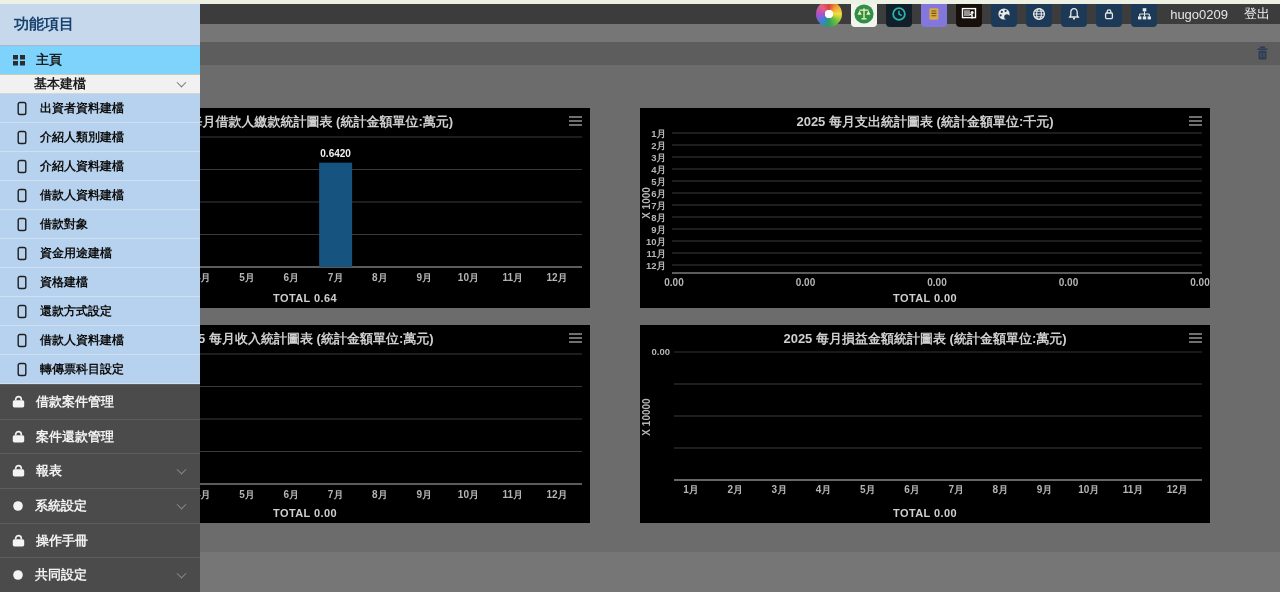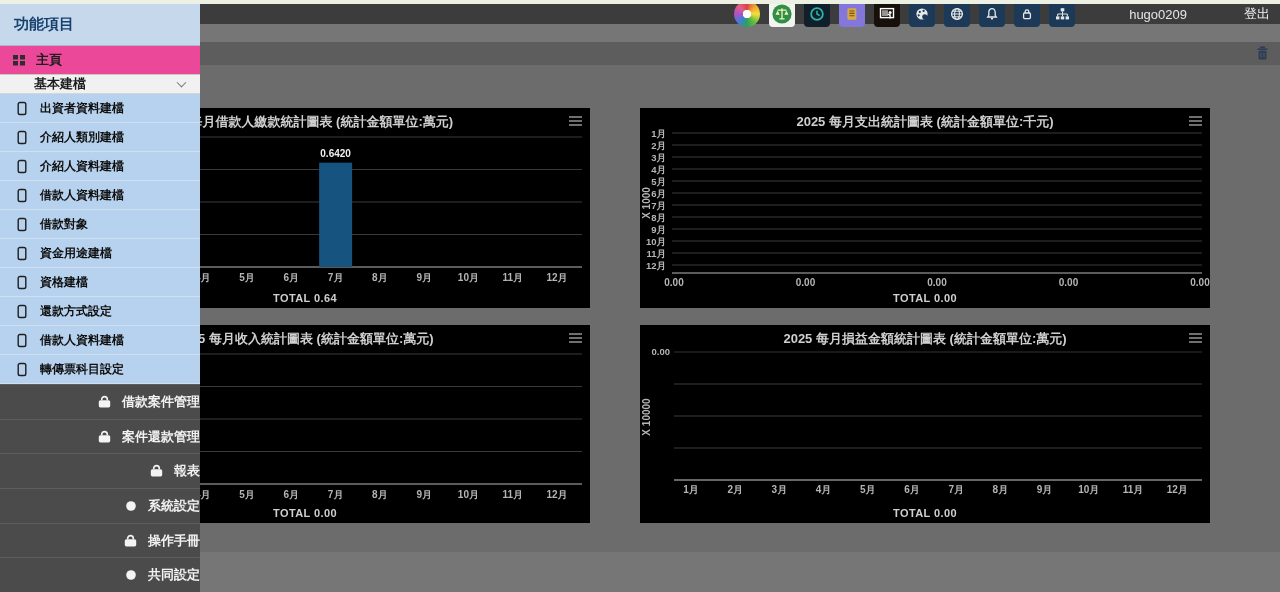--- a/index.html
+++ b/index.html
@@ -3,47 +3,47 @@
 <meta charset="utf-8">
 <style>
   * { margin:0; padding:0; box-sizing:border-box; }
   html,body { width:1280px; height:592px; overflow:hidden; background:#767676;
               font-family:"Liberation Sans", sans-serif; }
   body { position:relative; }
 
   
   .topstrip { position:absolute; left:0; top:0; width:1280px; height:4px; background:#edf1e3; z-index:30; }
   .topbar   { position:absolute; left:0; top:4px; width:1280px; height:20px; background:#3c3c3c; z-index:5;
-              display:flex; align-items:center; justify-content:flex-end; padding-right:10px;gap:41px; }
+              display:flex; align-items:center; justify-content:flex-end; padding-right:10px; }
   .iconrow  { display:flex; align-items:center; gap:9px; }
   .tile     { width:26px; height:26px; border-radius:4px; display:flex; align-items:center; justify-content:center; cursor:pointer; }
   .tile.round { border-radius:50%; }
   .username { color:#e6e6e6; font-size:13px; margin-left:13px; }
   .logout   { color:#f2f2f2; font-size:13px; margin-left:16px; cursor:pointer; }
   .subbar   { position:absolute; left:0; top:42px; width:1280px; height:23px; background:#5d5d5d; z-index:4; }
   .trash    { position:absolute; right:10px; top:3px; cursor:pointer; }
 
   
   .content  { position:absolute; left:0; top:65px; width:1280px; height:487px; background:#6c6c6c; z-index:1; }
 
   
   .sidebar  { position:absolute; left:0; top:4px; width:200px; height:588px; z-index:20;
               display:flex; flex-direction:column; }
   .sb-header{ height:42px; background:#c6d8ec; border-bottom:1px solid #a7b8cc;
               display:flex; align-items:center; padding-left:14px; }
   .sb-title { color:#17406e; font-weight:bold; font-size:15px; }
   .row      { display:flex; align-items:center; cursor:pointer; position:relative; }
   .row .lbl { font-weight:bold; }
-  .row-home { height:29px; background:#ec4899; border-bottom:1px solid #c3cdb8; padding-left:12px; }
+  .row-home { height:29px; background:#7dd3fc; border-bottom:1px solid #c3cdb8; padding-left:12px; }
   .row-home .lbl { font-size:13px; color:#1c1c1c; margin-left:10px; }
   .row-group{ height:19px; background:#f1f1f1; border-bottom:1px solid #d6d6d6; padding-left:34px; }
   .row-group .lbl { font-size:13px; color:#1c1c1c; }
   .row-sub  { height:29px; background:#b7d2ee; border-bottom:1px solid #cfe0f2; padding-left:16px; }
   .row-sub .lbl { font-size:12px; color:#0f0f0f; margin-left:12px; }
-  .row-dark { flex:1; background:#4b4b4b; border-top:1px solid #5e5e5e; padding-left:10px;justify-content:flex-end; }
+  .row-dark { flex:1; background:#4b4b4b; border-top:1px solid #5e5e5e; padding-left:10px; }
   .row-dark .lbl { font-size:13px; color:#f2f2f2; margin-left:9px; }
   .chev     { position:absolute; right:15px; top:50%; width:7px; height:7px;
               border-right:1.8px solid #8a8a8a; border-bottom:1.8px solid #8a8a8a;
               transform:translateY(-70%) rotate(45deg); }
   .row-group .chev { border-color:#777; }
   .icn { display:flex; align-items:center; justify-content:center; }
 
   
   .chart-panel { position:absolute; width:570px; background:#000; }
   .chart-title { position:absolute; left:0; top:5px; width:100%; text-align:center;

